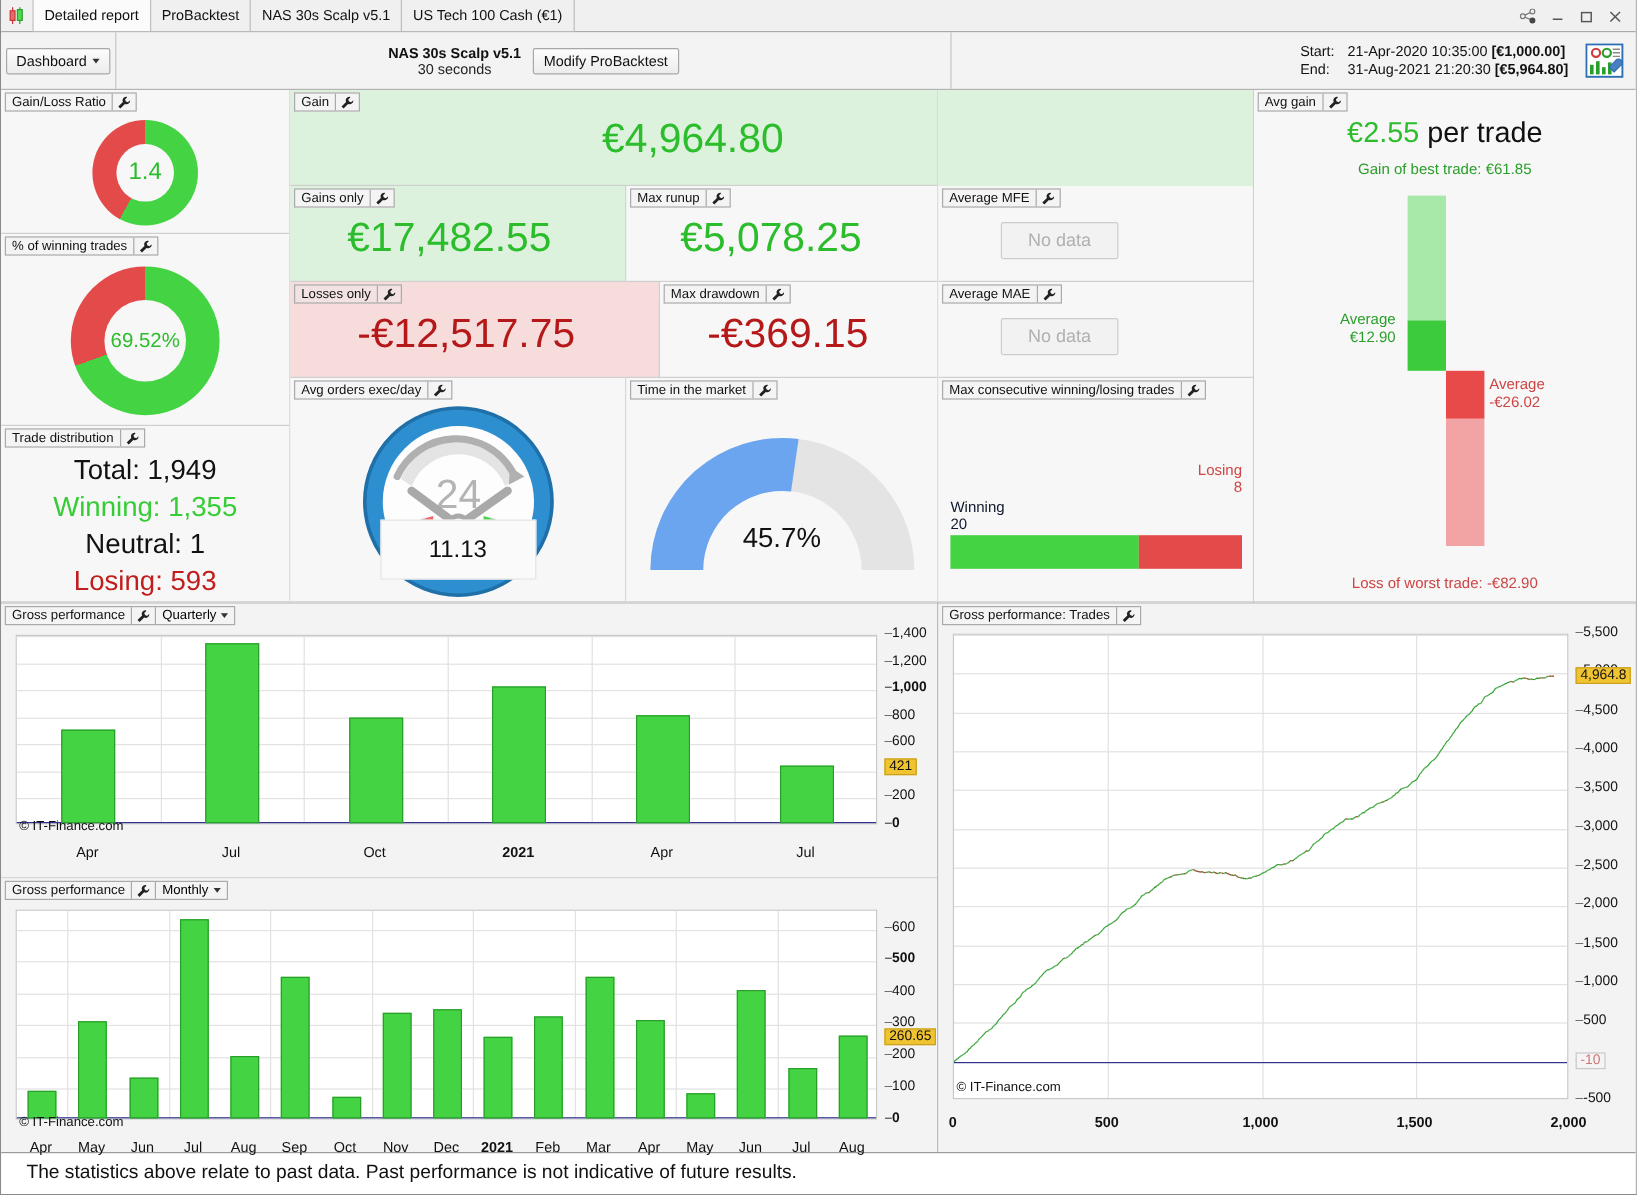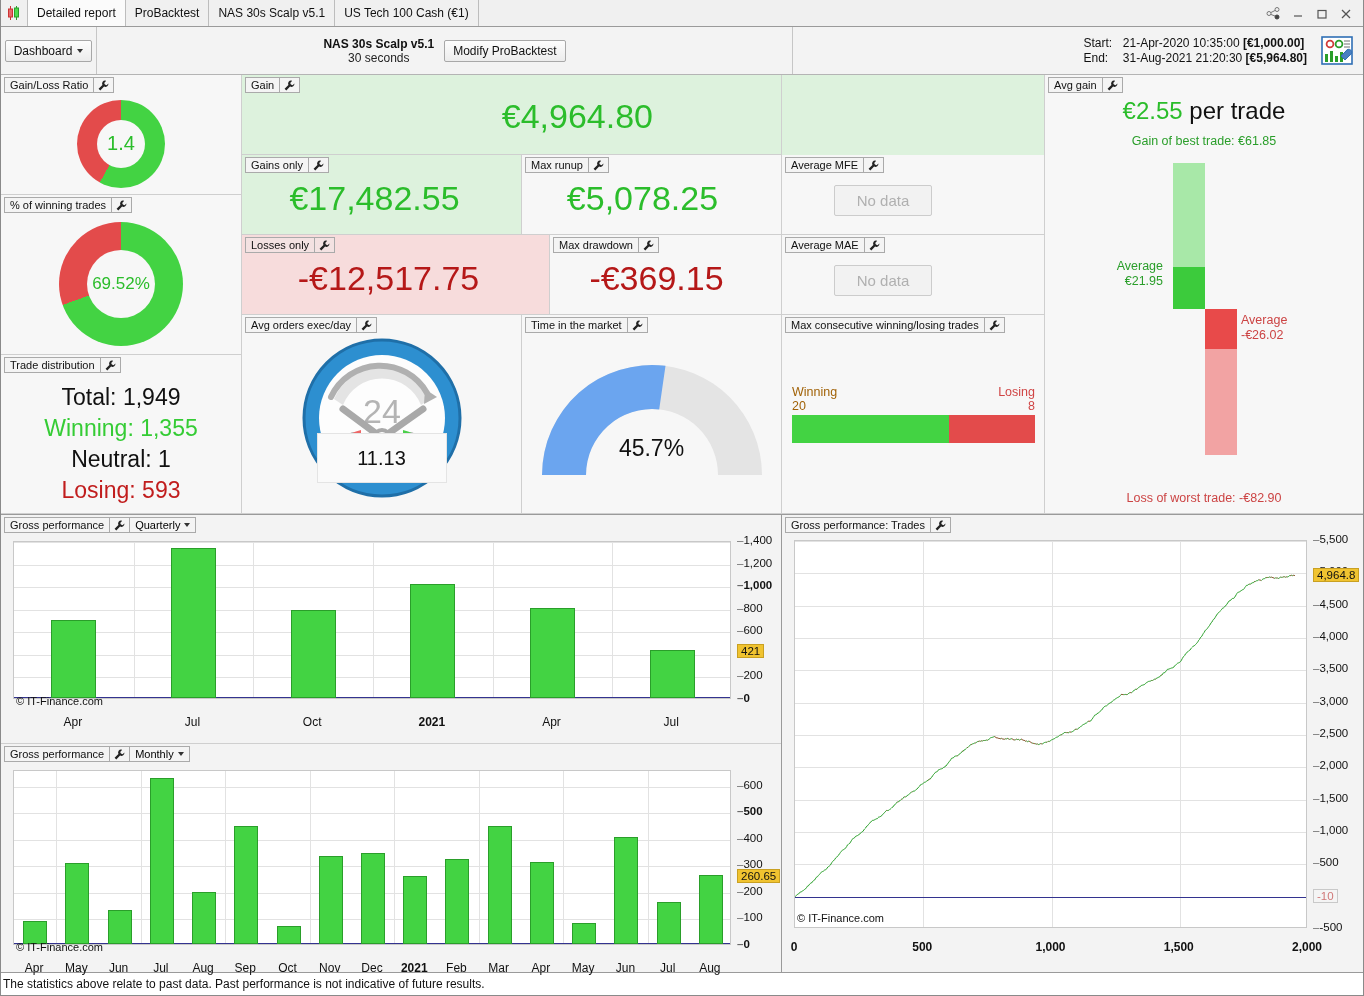--- a/index.html
+++ b/index.html
@@ -84,21 +84,21 @@
 
   
   .nodata {
     border: 1px solid #cccccc; background: #f2f2f2; color:#b0b0b0;
     padding: 6px 22px; font-size: 15px; border-radius:2px;
   }
 
   
   .conseq { width: 243px; }
   .conseq .lbls { display:flex; justify-content:space-between; font-size: 12.5px; margin-bottom: 2px;}
-  .conseq .lw { color:#a16207; text-align:left;}
+  .conseq .lw { color:#0f172a; text-align:left;margin-top:31px;}
   .conseq .ll { color:#d04545; text-align:right;}
   .conseq .bars { display:flex; height: 28px; }
   .conseq .bw { background:#43d343; }
   .conseq .bl { background:#e34b4b; }
 
   
   .avggain { position:relative; width:100%; height:100%; }
   .ag-head { text-align:center; padding-top: 22px; font-size: 24px; color:#111; }
   .ag-best { text-align:center; font-size: 12.5px; color:#2a9e2a; margin-top: 9px;}
   .ag-worst { position:absolute; left:0; right:0; bottom: 8px; text-align:center; font-size:12.5px; color:#c44; }
@@ -119,21 +119,21 @@
   .ytick { position:absolute; font-size:11.5px; color:#111; white-space:nowrap; }
   .ytick.bold { font-weight:bold; }
   .ytick .dash { color:#666; }
   .xtick { position:absolute; font-size:12px; color:#111; text-align:center; white-space:nowrap;}
   .xtick.bold { font-weight:bold; }
   .badge { position:absolute; background:#f0c330; border:1px solid #c9a021; font-size:11.5px; padding:0 3px; color:#111; white-space:nowrap;}
   .badge.neg { background:#f4f4f4; border:1px solid #c9c9c9; color:#d07777;}
   .copyr { position:absolute; font-size:11px; color:#111; white-space:nowrap; }
 
   
-  .statusbar { height: 23px; background:#fff; border-top:1px solid #9a9a9a; display:flex; align-items:center; padding-left:2px; font-size:12px; color:#111;}
+  .statusbar { height: 35px; background:#fff; border-top:1px solid #9a9a9a; display:flex; align-items:center; padding-left:21px; font-size:16px; color:#111;}
 </style>
 </head>
 <body>
 
 <div class="app">
 
   <div class="titlebar">
     <div class="app-icon">
       <svg width="14" height="16" viewBox="0 0 14 16">
         <line x1="3.5" y1="1" x2="3.5" y2="15" stroke="#c33" stroke-width="1"></line>
@@ -491,21 +491,21 @@
             <div class="ag-col-g" style="top:0;height:146px;">
               <div class="seg" style="top:0;height:104px;background:#a8e8a8;"></div>
               <div class="seg" style="top:104px;height:42px;background:#3ccb3c;"></div>
             </div>
             <div class="ag-col-r" style="top:146px;height:146px;">
               <div class="seg" style="top:0;height:40px;background:#e84a4a;"></div>
               <div class="seg" style="top:40px;height:106px;background:#f2a3a3;"></div>
             </div>
             <div class="lblG" style="top:96px;">
               <div>Average</div>
-              <div>€21.95</div>
+              <div>€12.90</div>
             </div>
             <div class="lblR" style="top:150px;">
               <div>Average</div>
               <div>-€26.02</div>
             </div>
           </div>
           <div class="ag-worst">Loss of worst trade: -€82.90</div>
         </div>
       </div>
     </div>

